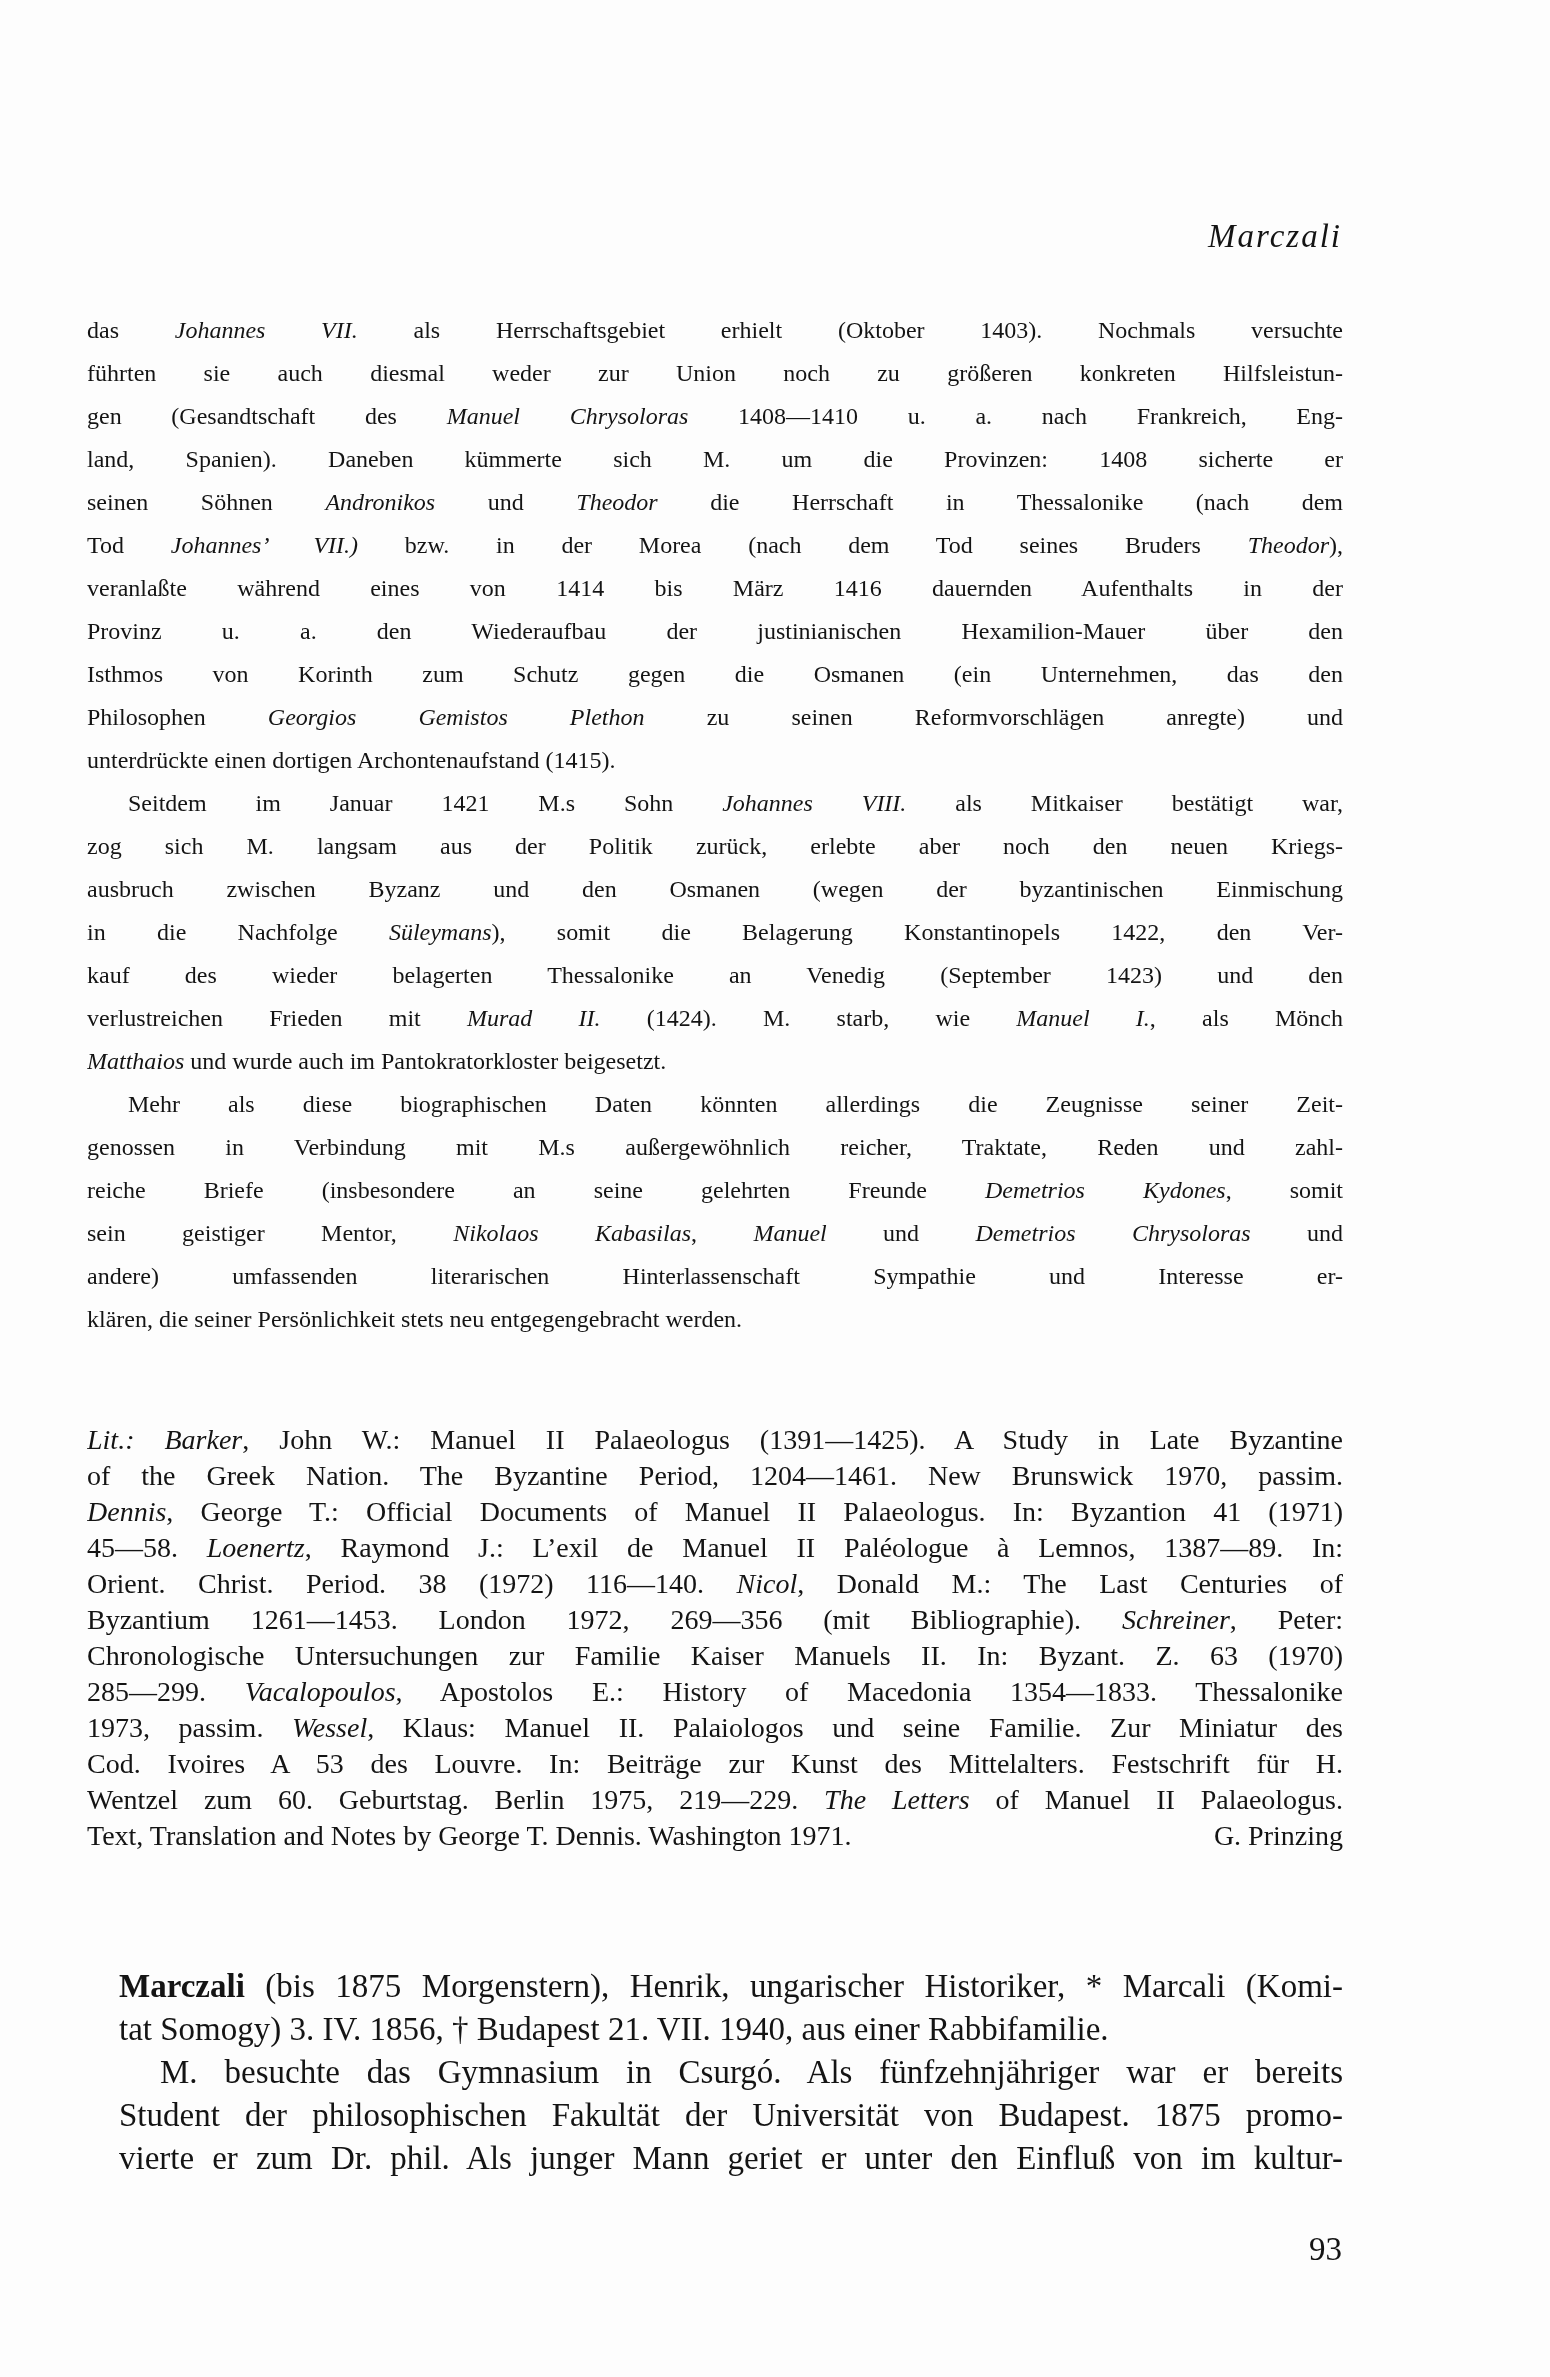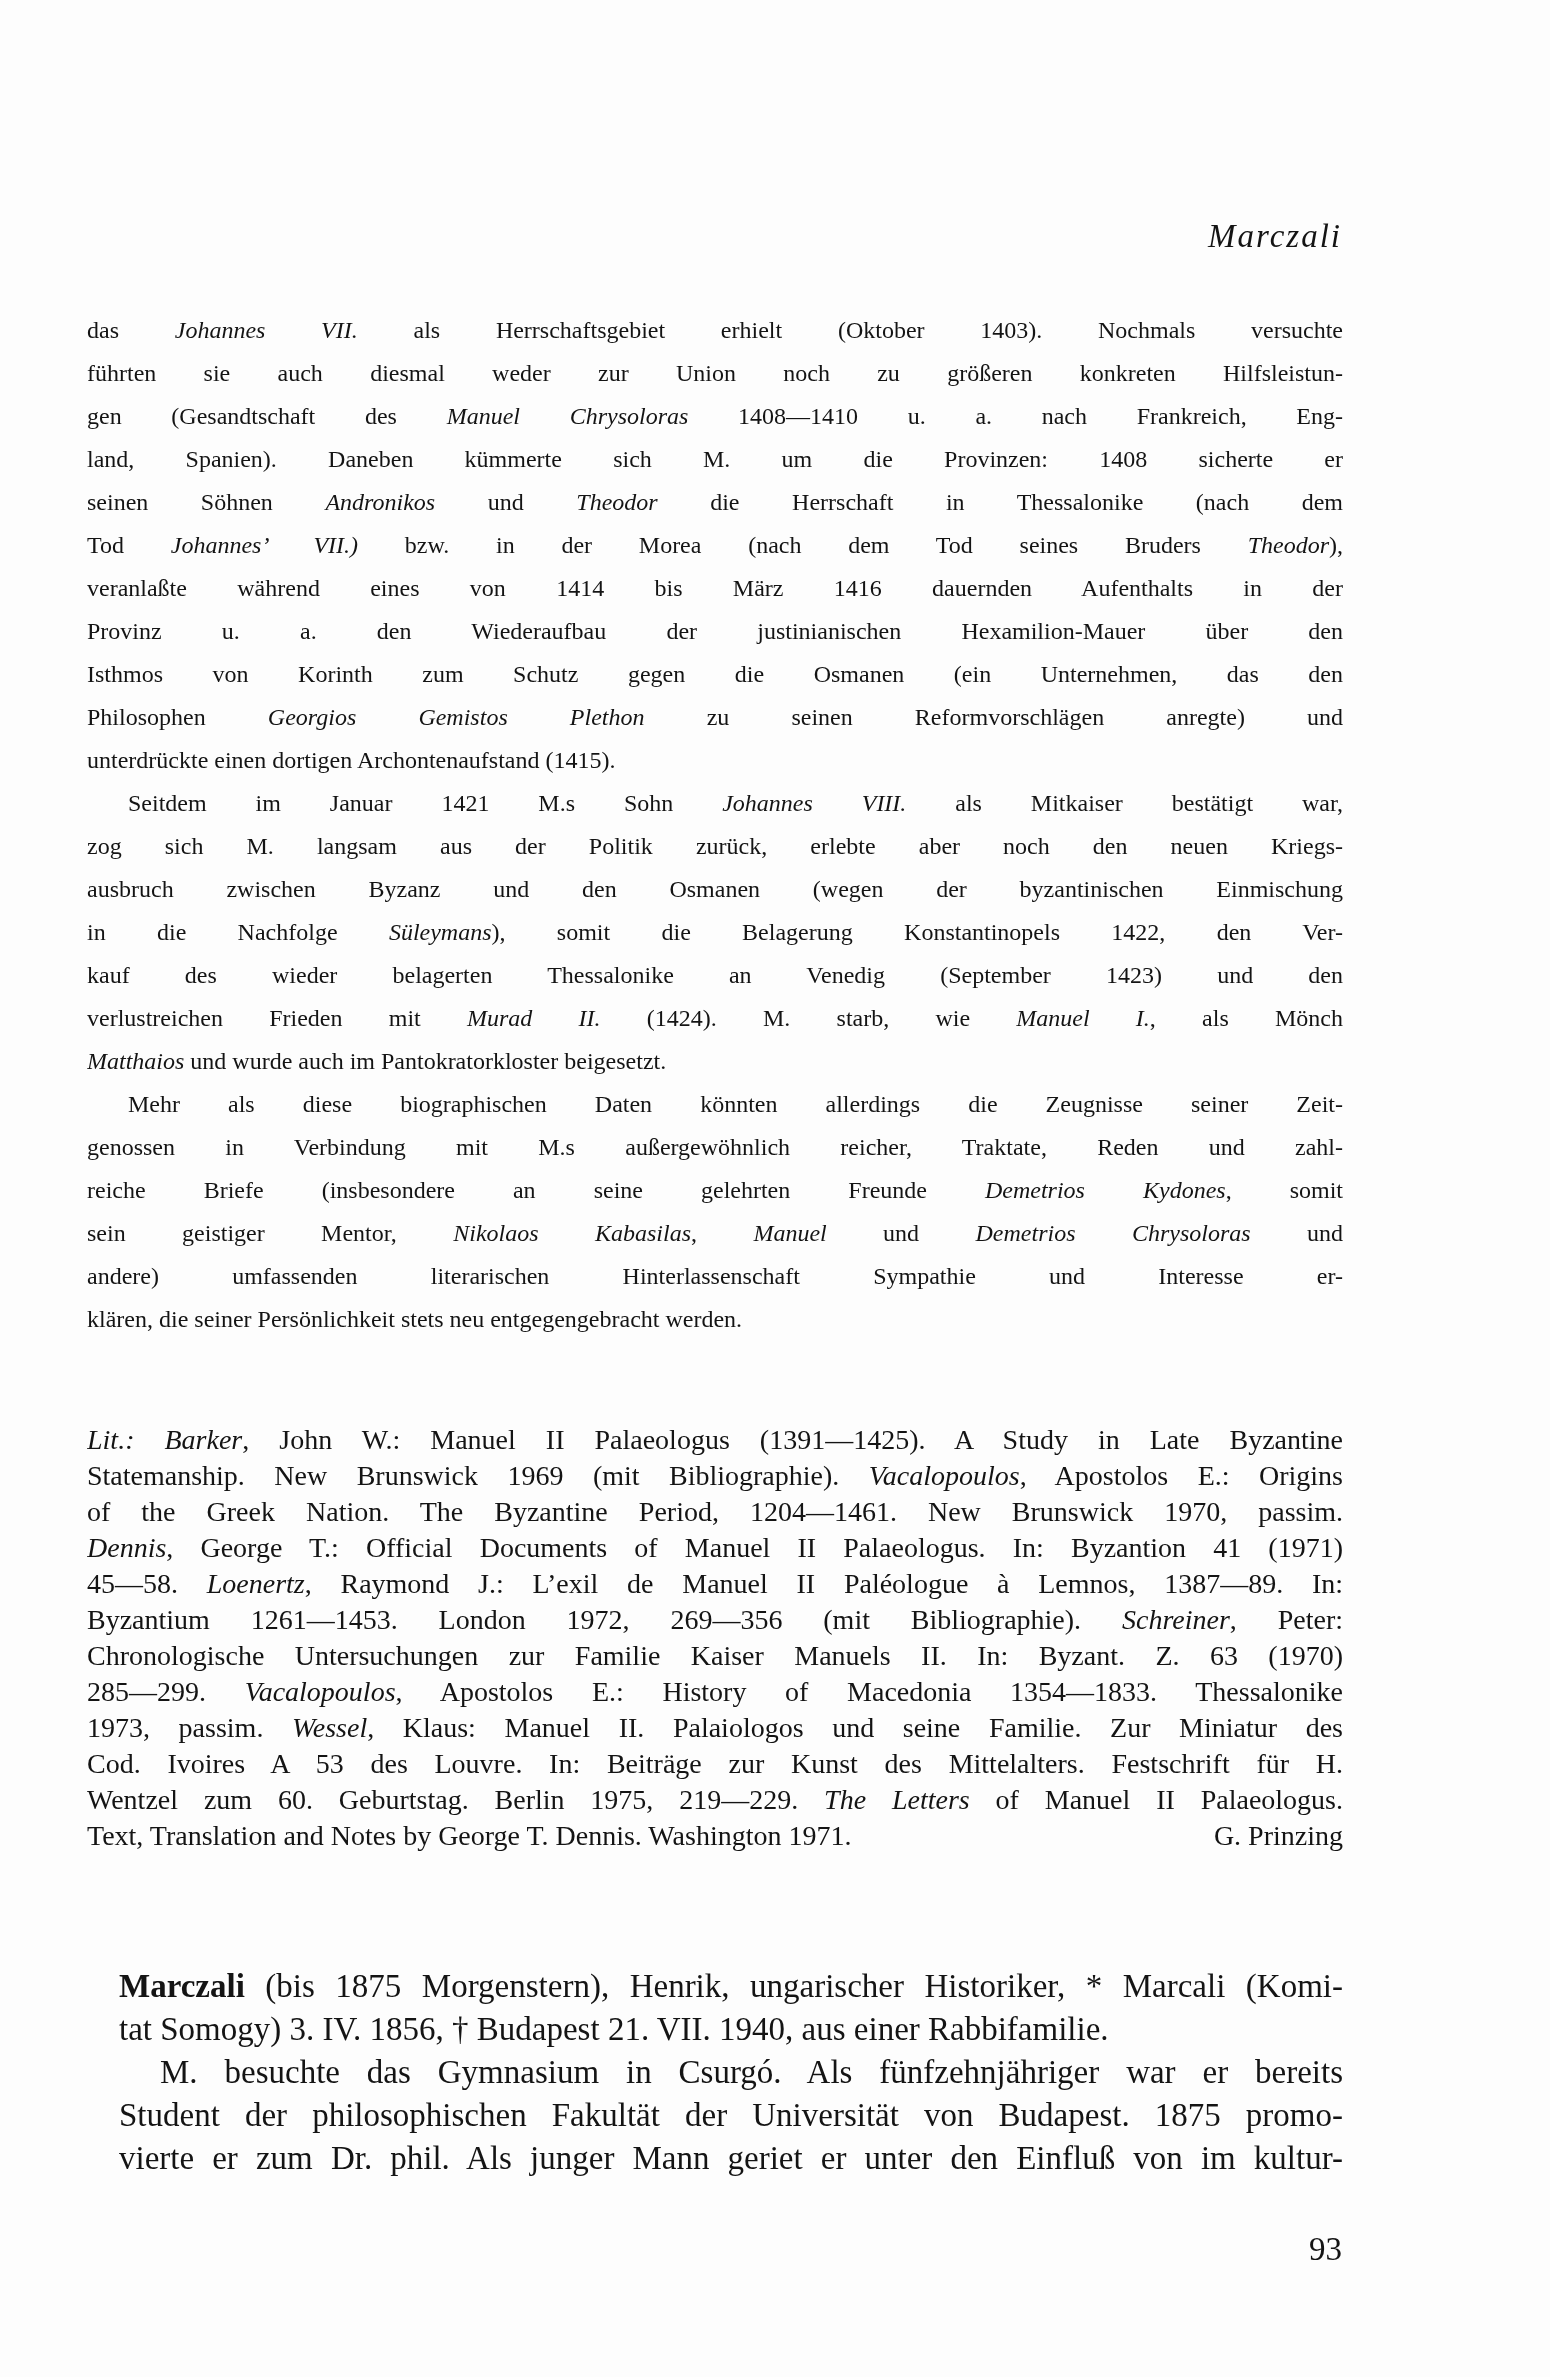--- a/index.html
+++ b/index.html
@@ -45,24 +45,24 @@
     <span class="line indent"><span>Mehr als diese biographischen Daten könnten allerdings die Zeugnisse seiner Zeit-</span></span>
     <span class="line"><span>genossen in Verbindung mit M.s außergewöhnlich reicher, Traktate, Reden und zahl-</span></span>
     <span class="line"><span>reiche Briefe (insbesondere an seine gelehrten Freunde </span><i>Demetrios Kydones</i><span>, somit</span></span>
     <span class="line"><span>sein geistiger Mentor, </span><i>Nikolaos Kabasilas</i><span>, </span><i>Manuel</i><span> und </span><i>Demetrios Chrysoloras</i><span> und</span></span>
     <span class="line"><span>andere) umfassenden literarischen Hinterlassenschaft Sympathie und Interesse er-</span></span>
     <span class="line last"><span>klären, die seiner Persönlichkeit stets neu entgegengebracht werden.</span></span>
   </div>
 
 <div class="block lit-block" style="top:1422px;">
     <span class="line"><i>Lit.:</i><span> </span><i>Barker</i><span>, John W.: Manuel II Palaeologus (1391—1425). A Study in Late Byzantine</span></span>
-    <span class="line"><span>Statemanship. New Brunswick 1969 (mit Bibliographie). </span><i>Vacalopoulos</i><span>, Apostolos E.: Origins</span></span>
     <span class="line"><span>of the Greek Nation. The Byzantine Period, 1204—1461. New Brunswick 1970, passim.</span></span>
     <span class="line"><i>Dennis</i><span>, George T.: Official Documents of Manuel II Palaeologus. In: Byzantion 41 (1971)</span></span>
     <span class="line"><span>45—58. </span><i>Loenertz</i><span>, Raymond J.: L’exil de Manuel II Paléologue à Lemnos, 1387—89. In:</span></span>
+    <span class="line"><span>Orient. Christ. Period. 38 (1972) 116—140. </span><i>Nicol</i><span>, Donald M.: The Last Centuries of</span></span>
     <span class="line"><span>Byzantium 1261—1453. London 1972, 269—356 (mit Bibliographie). </span><i>Schreiner</i><span>, Peter:</span></span>
     <span class="line"><span>Chronologische Untersuchungen zur Familie Kaiser Manuels II. In: Byzant. Z. 63 (1970)</span></span>
     <span class="line"><span>285—299. </span><i>Vacalopoulos</i><span>, Apostolos E.: History of Macedonia 1354—1833. Thessalonike</span></span>
     <span class="line"><span>1973, passim. </span><i>Wessel</i><span>, Klaus: Manuel II. Palaiologos und seine Familie. Zur Miniatur des</span></span>
     <span class="line"><span>Cod. Ivoires A 53 des Louvre. In: Beiträge zur Kunst des Mittelalters. Festschrift für H.</span></span>
     <span class="line"><span>Wentzel zum 60. Geburtstag. Berlin 1975, 219—229. </span><i>The Letters</i><span> of Manuel II Palaeologus.</span></span>
     <span class="line last"><span>Text, Translation and Notes by George T. Dennis. Washington 1971.</span><span class="signature">G. Prinzing</span></span>
   </div>
 
 <div class="block entry-block" style="top:1965px;">

